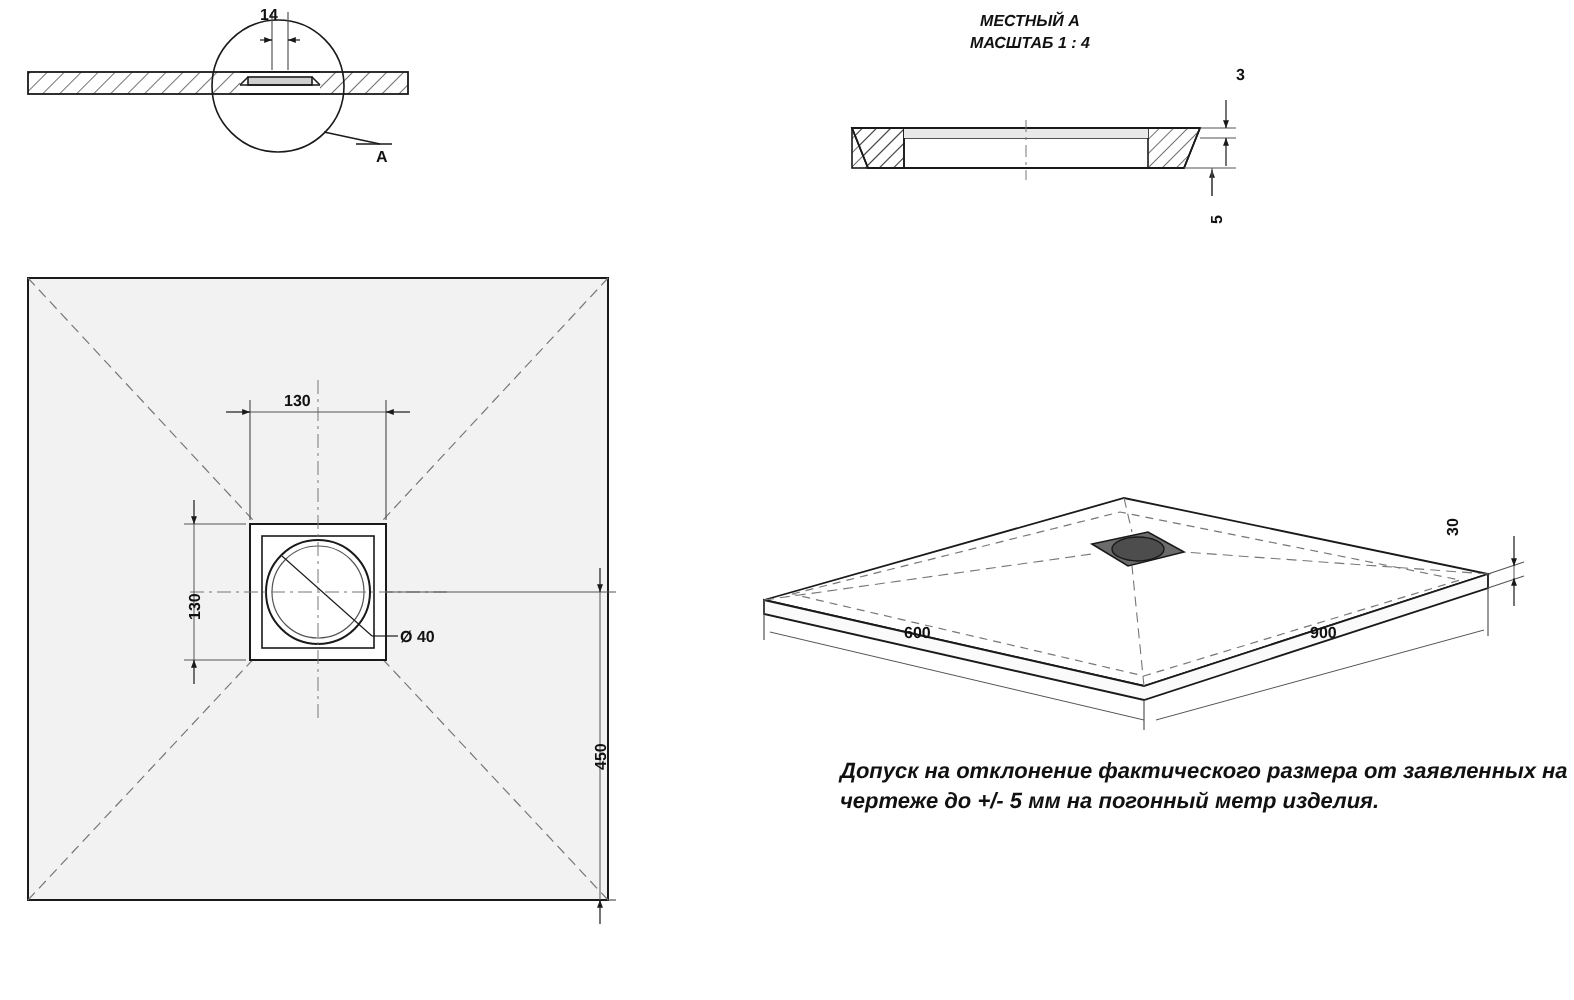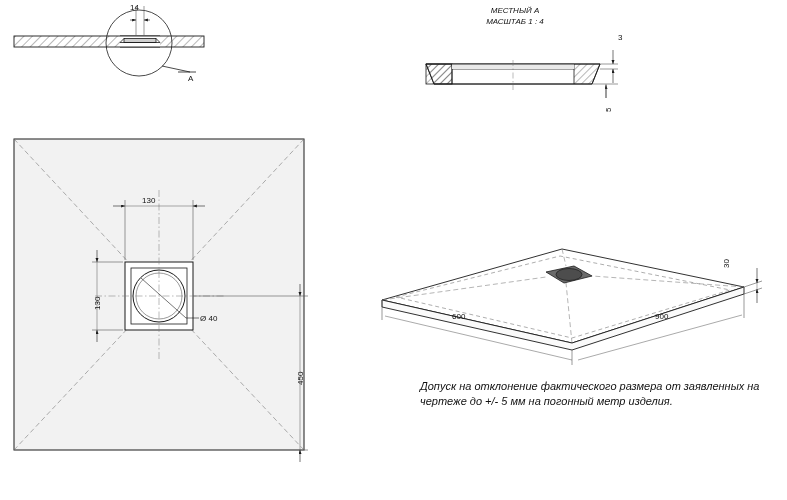--- a/index.html
+++ b/index.html
@@ -1,18 +1,18 @@
 <!DOCTYPE html>
 <html><head>
 <meta charset="utf-8">
 <style>
   html,body{margin:0;padding:0;background:#ffffff;}
   body{width:787px;height:500px;position:relative;overflow:hidden;
        font-family:"Liberation Sans", sans-serif;color:#1a1a1a;}
-  .stage{position:absolute;left:0;top:0;width:787px;height:500px;}
+  .stage{position:absolute;left:0;top:0;width:787px;height:500px;font-weight:bold;}
   svg{display:block;}
   .lbl{position:absolute;font-size:8px;line-height:1.25;color:#111;white-space:pre;}
   .lbl.rot{transform:rotate(-90deg);transform-origin:left top;}
   .note{position:absolute;font-size:11px;font-style:italic;line-height:1.35;color:#111;white-space:pre;}
   .ttl{position:absolute;font-size:8px;font-style:italic;text-align:center;line-height:1.35;color:#111;white-space:pre;}
 </style>
 </head>
 <body>
 
 <div class="stage">

